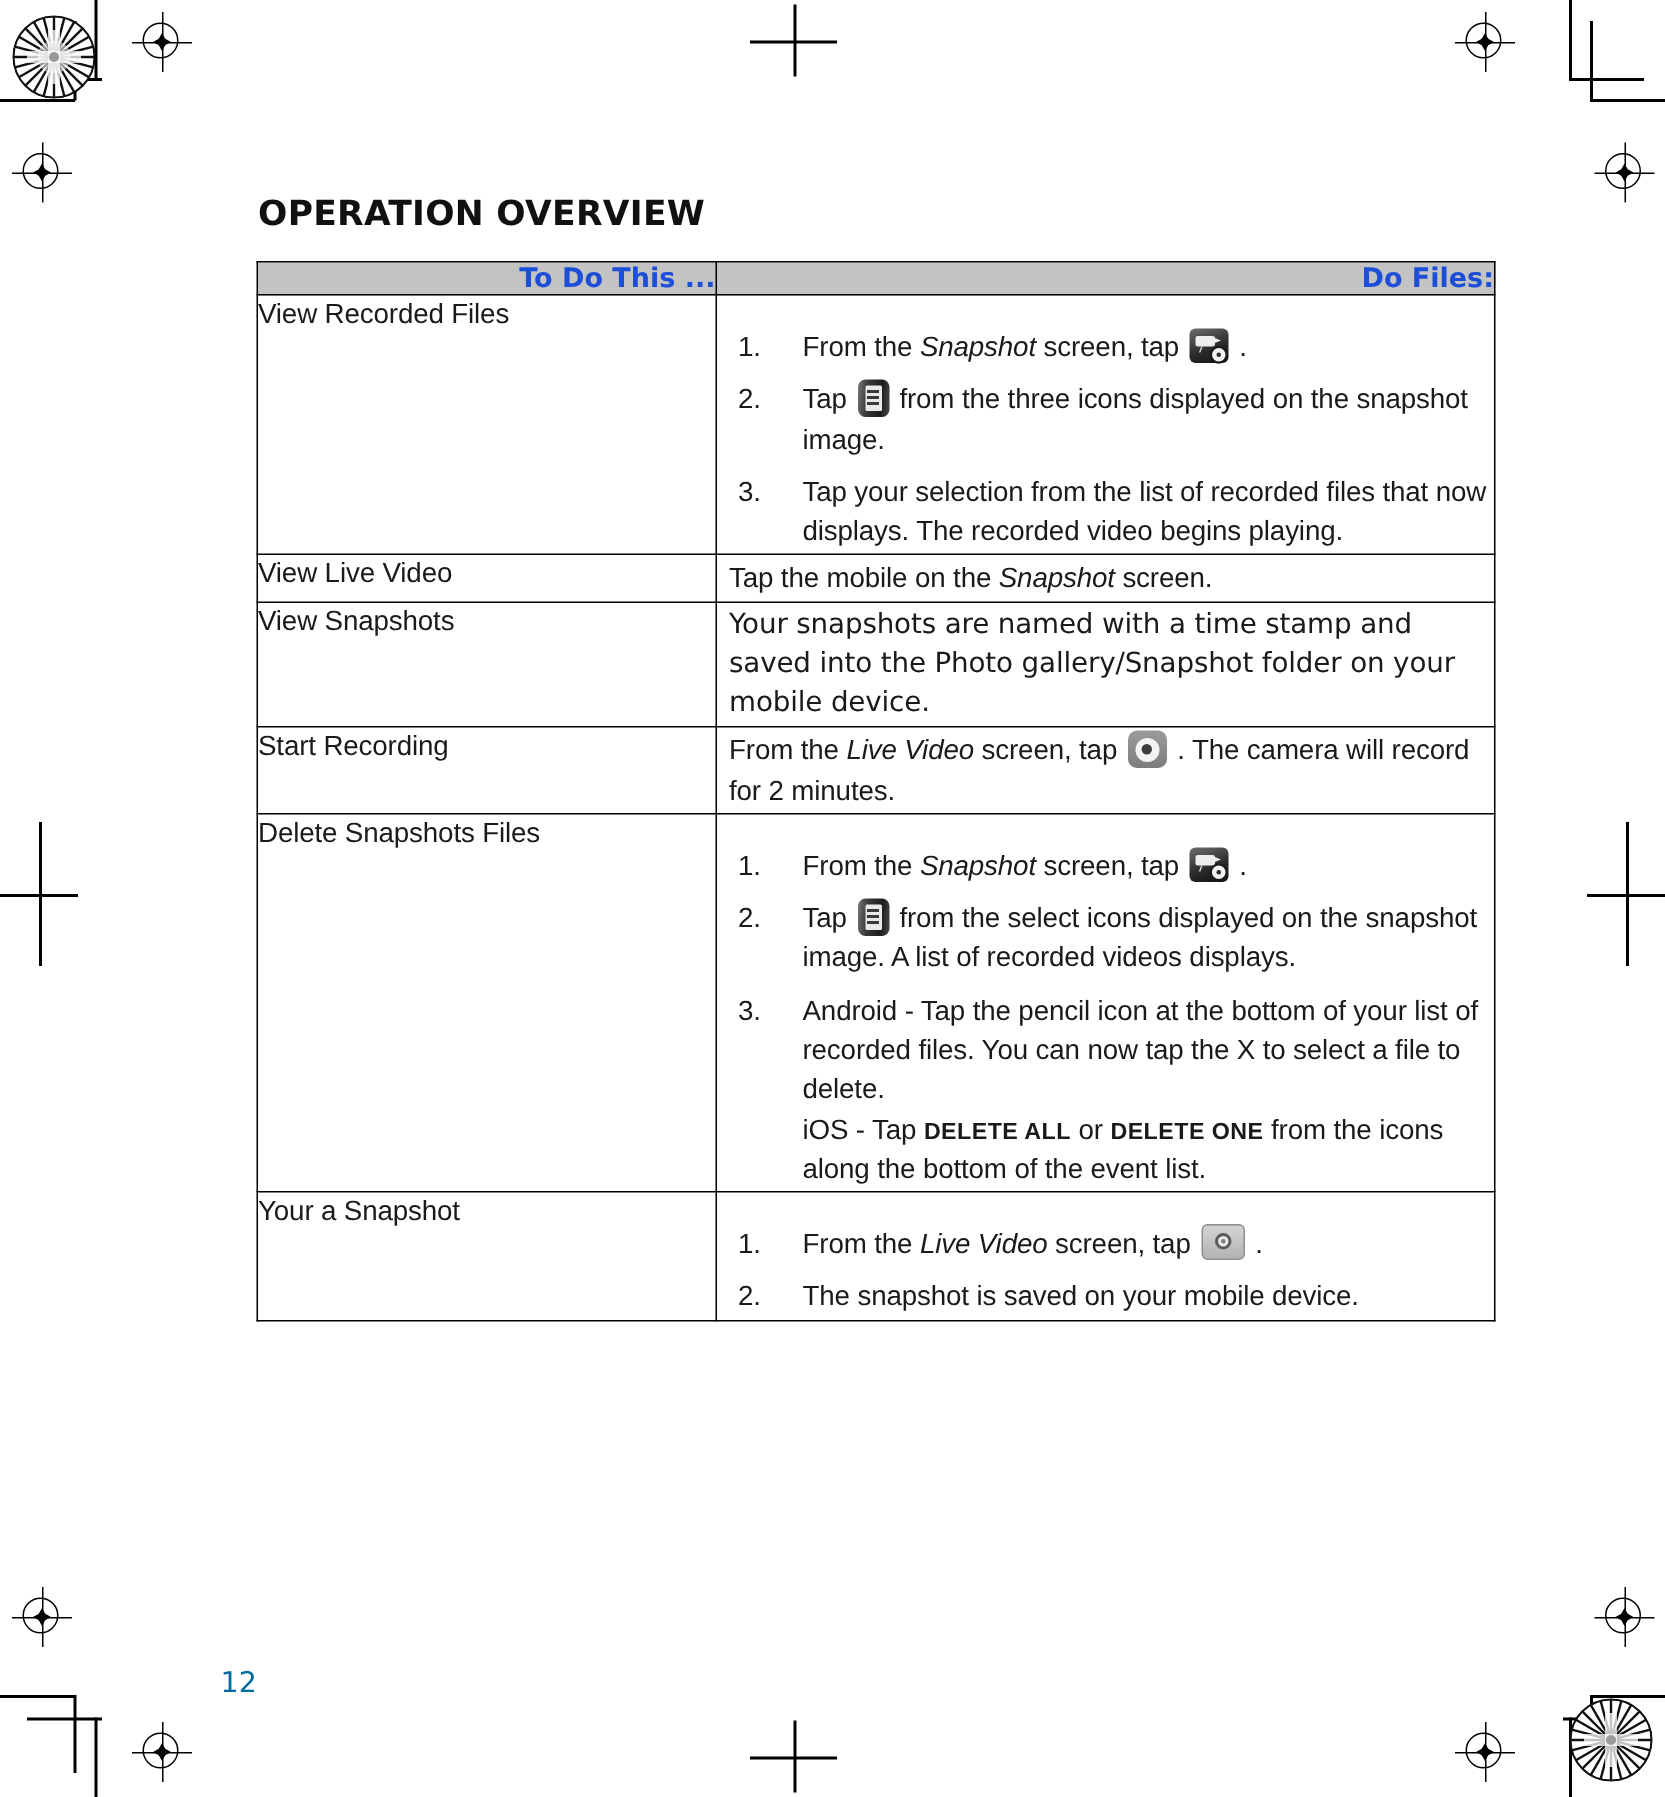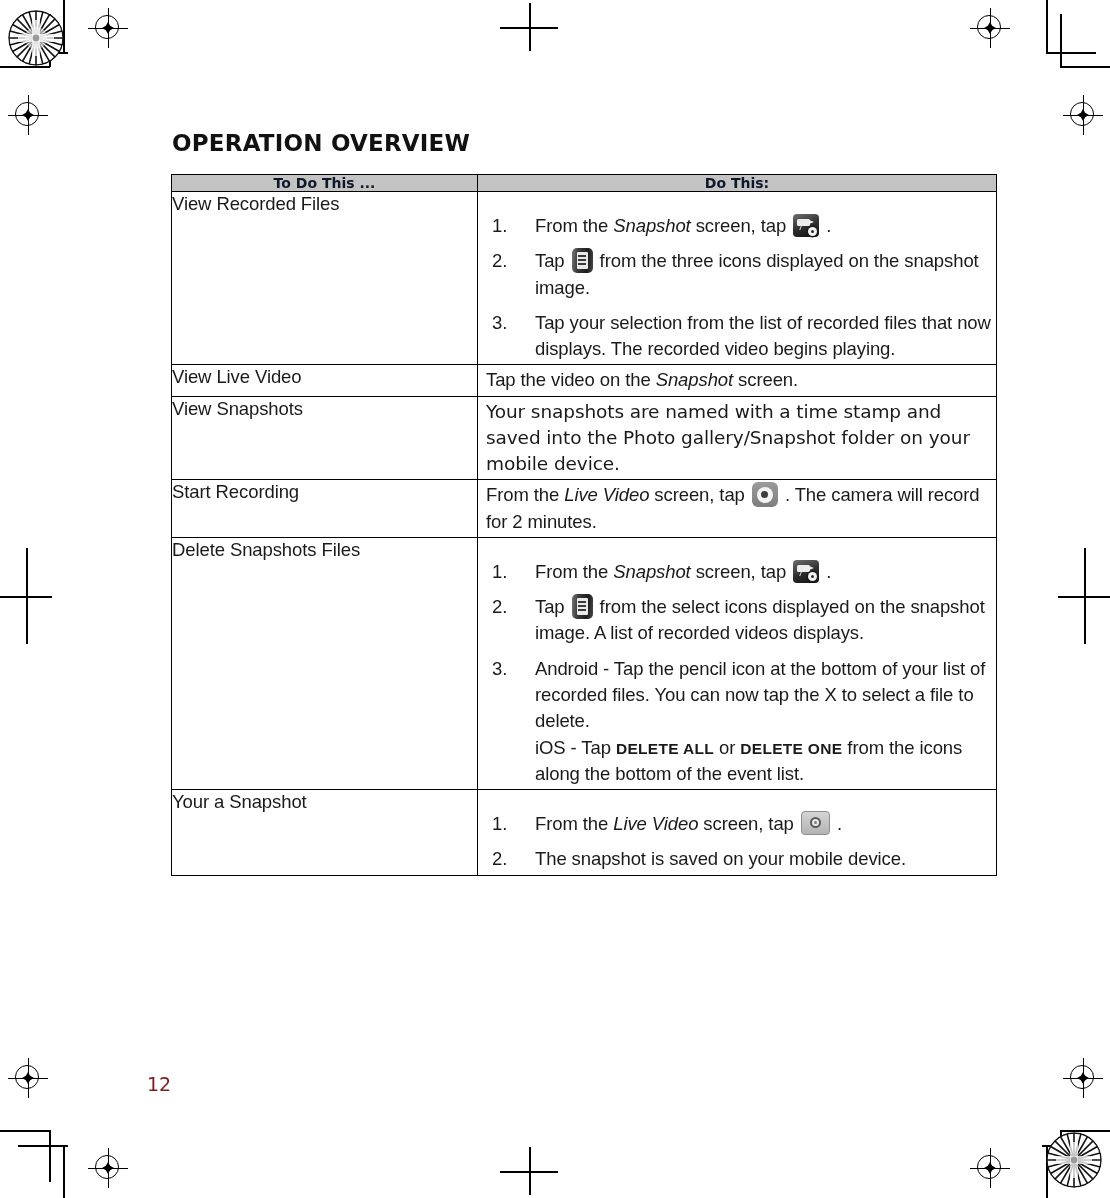--- a/index.html
+++ b/index.html
@@ -93,25 +93,25 @@
     border: 1.5px solid #000;
     vertical-align: top;
     padding: 0;
   }
   col.c1 { width: 306px; }
   col.c2 { width: 519px; }
 
   thead th {
     background: #c3c3c3;
     font-family: "DejaVu Sans", sans-serif;
-    font-size: 14px;
+    font-size: 18px;
     font-weight: bold;
-    text-align: center;
+    text-align: right;
     padding: 7px 0 8px 8px;
-    color: #0f172a;
+    color: #1d4ed8;
   }
 
   td.label {
     font-size: 18.5px;
     padding: 10px 6px 10px 8px;
     line-height: 1.25;
     letter-spacing: -0.1px;
   }
 
   td.body {
@@ -284,24 +284,24 @@
     position: absolute;
     left: 2px; top: 2px;
     width: 3px; height: 3px;
     border-radius: 50%;
     background: #7d7d7d;
   }
 
   #page-number {
     position: absolute;
     left: 147px;
-    top: 1073px;
+    top: 1111px;
     font-family: "DejaVu Sans", sans-serif;
     font-size: 19px;
-    color: #7f1d1d;
+    color: #0369a1;
   }
 </style>
 </head>
 <body>
 
 <div class="crop-line" style="left:63px; top:0; width:1.5px; height:52px;"></div>
 <div class="crop-line" style="left:18px; top:52px; width:50px; height:1.5px;"></div>
 <div class="crop-line" style="left:49px; top:14px; width:1.5px; height:53px;"></div>
 <div class="crop-line" style="left:0; top:66px; width:50px; height:1.5px;"></div>
 
@@ -471,21 +471,21 @@
   <h1 id="page-title">OPERATION OVERVIEW</h1>
 
   <table class="ops">
     <colgroup>
         <col class="c1">
         <col class="c2">
       </colgroup>
     <thead>
       <tr>
         <th>To Do This ...</th>
-        <th>Do This:</th>
+        <th>Do Files:</th>
       </tr>
     </thead>
     <tbody>
 
       <tr>
         <td class="label">View Recorded Files</td>
         <td class="body">
           <ol class="steps">
             <li>
               <span>From the </span><em class="it">Snapshot</em><span> screen, tap </span><span class="ico ico-camrec"><span class="cam-body"></span><span class="cam-lens"></span><span class="tripod"></span><span class="gear"></span></span><span> .</span>
@@ -496,21 +496,21 @@
             <li>
               <span>Tap your selection from the list of recorded files that now displays. The recorded video begins playing.</span>
             </li>
           </ol>
         </td>
       </tr>
 
       <tr>
         <td class="label">View Live Video</td>
         <td class="body">
-          <div class="plain"><span>Tap the video on the </span><em class="it">Snapshot</em><span> screen.</span></div>
+          <div class="plain"><span>Tap the mobile on the </span><em class="it">Snapshot</em><span> screen.</span></div>
         </td>
       </tr>
 
       <tr>
         <td class="label">View Snapshots</td>
         <td class="body altfont">
           <div class="plain">Your snapshots are named with a time stamp and saved into the Photo gallery/Snapshot folder on your mobile device.</div>
         </td>
       </tr>
 

